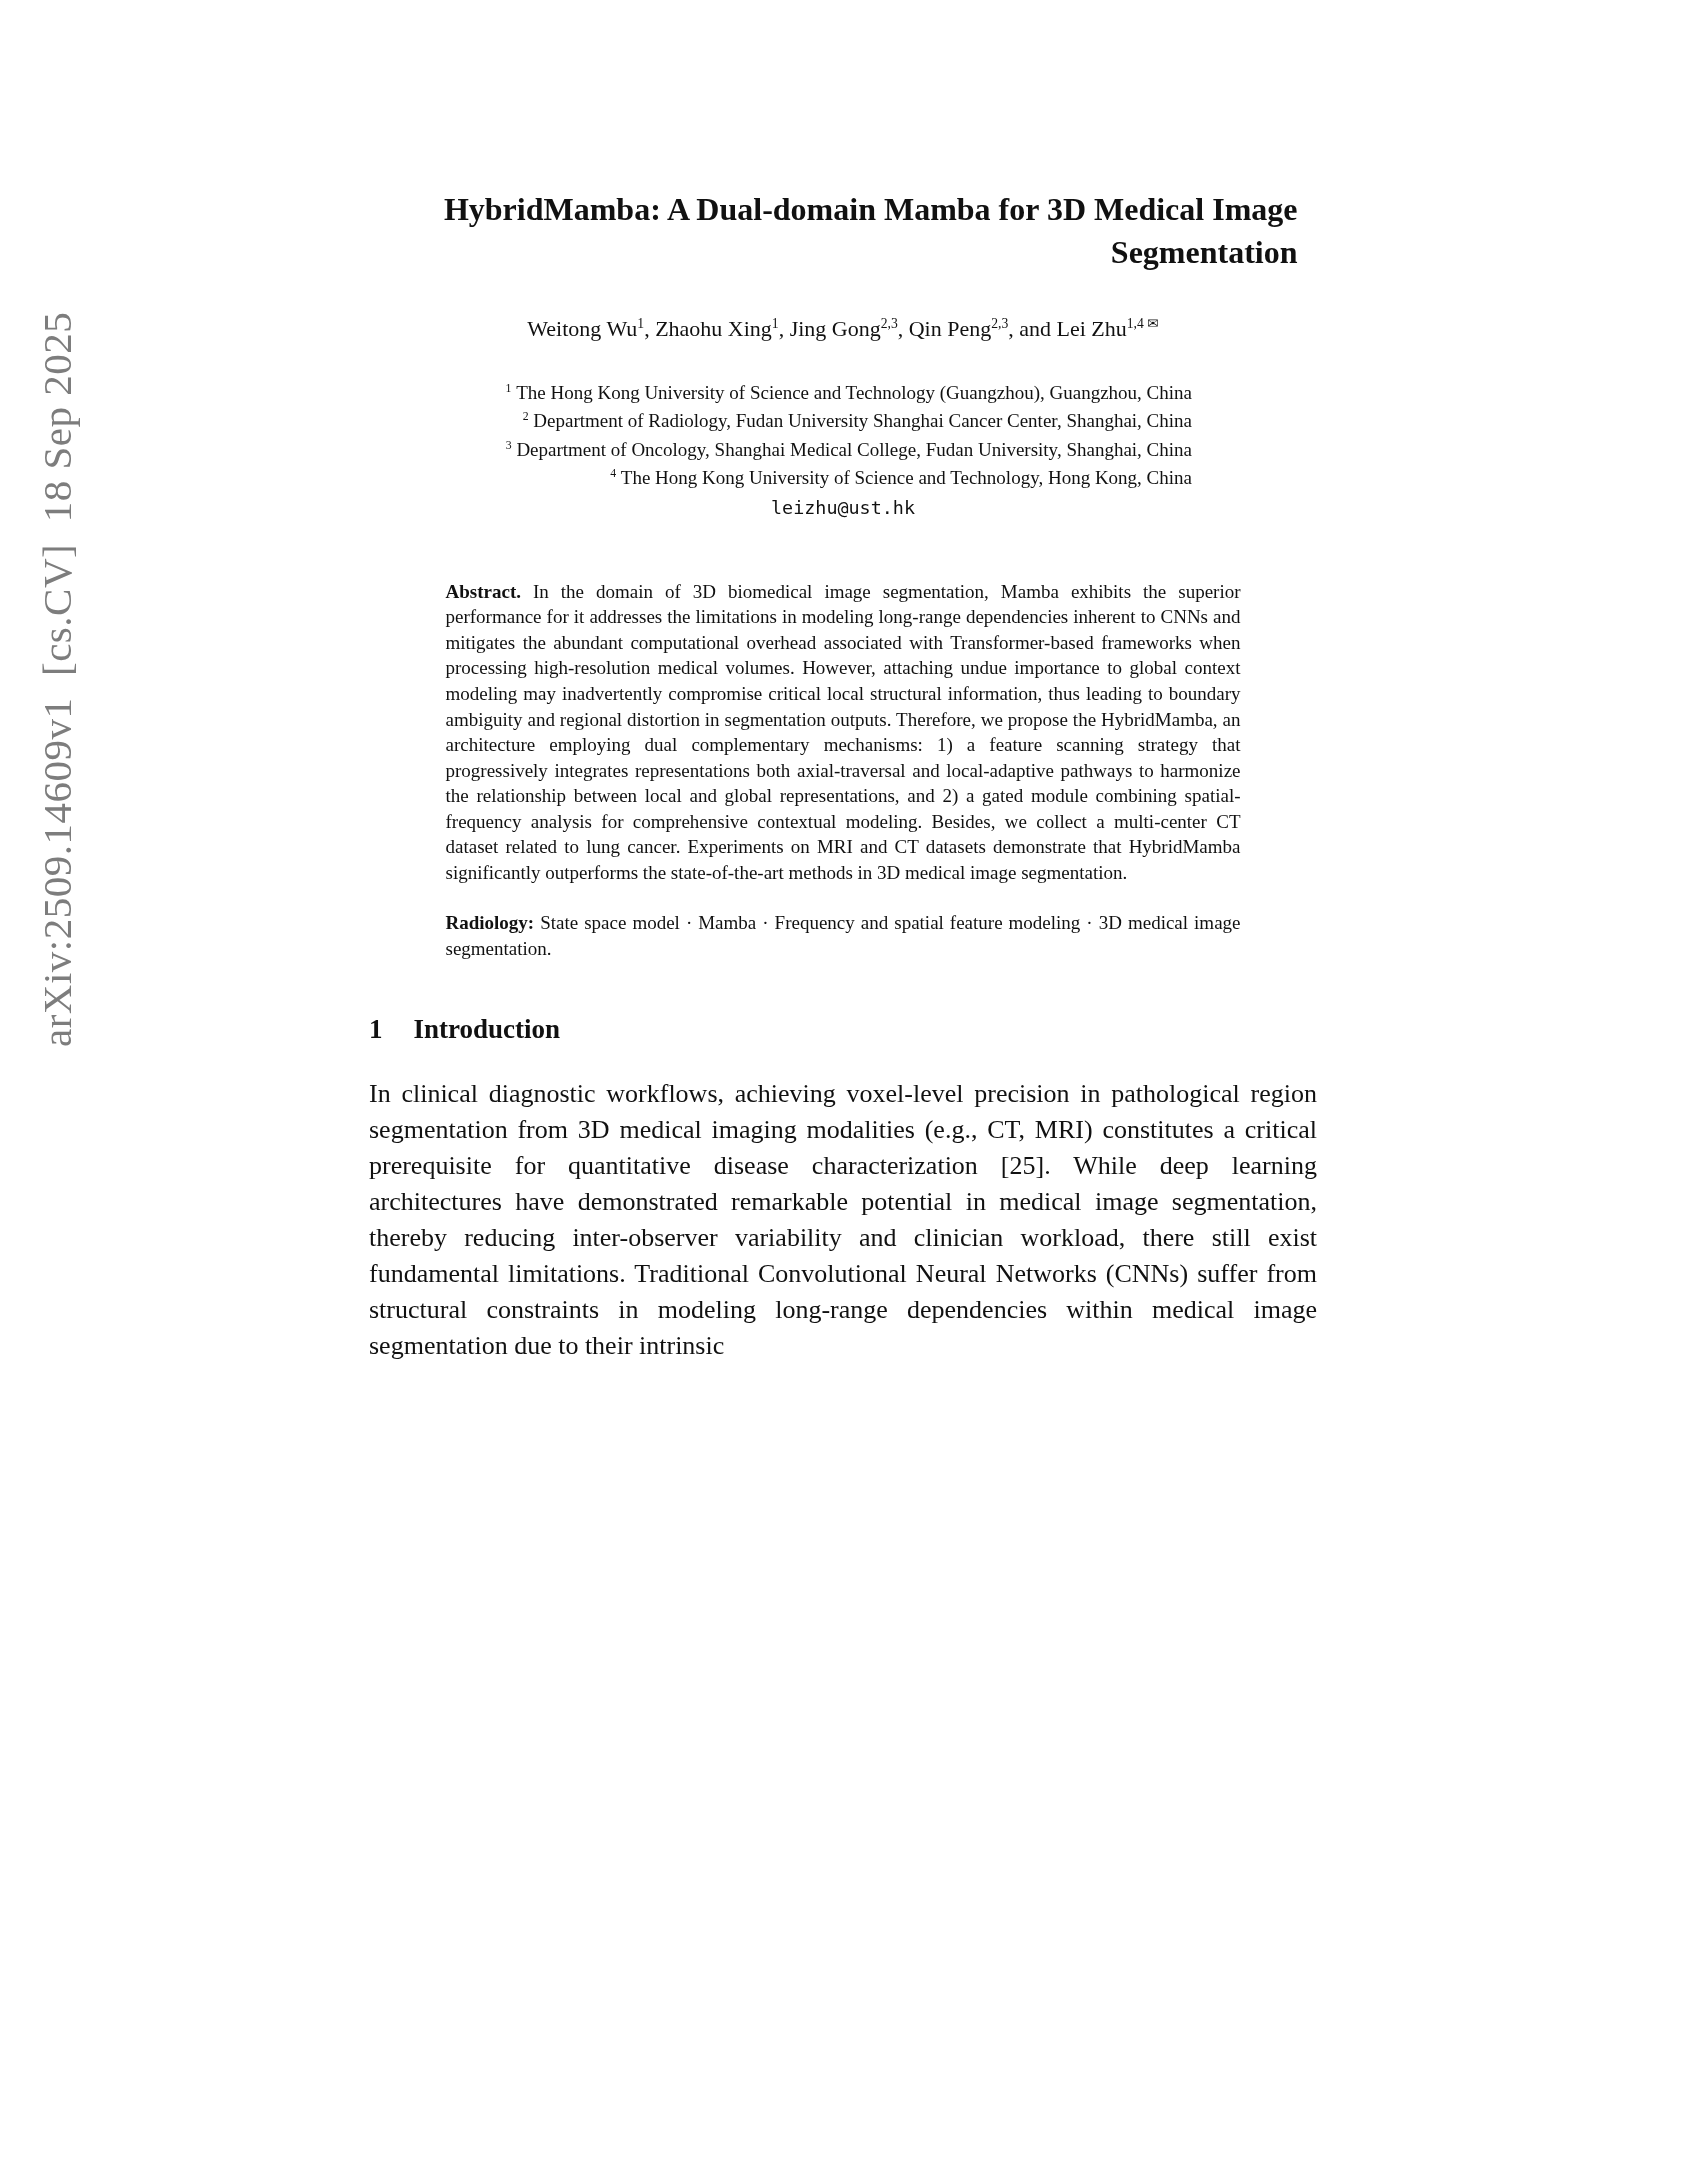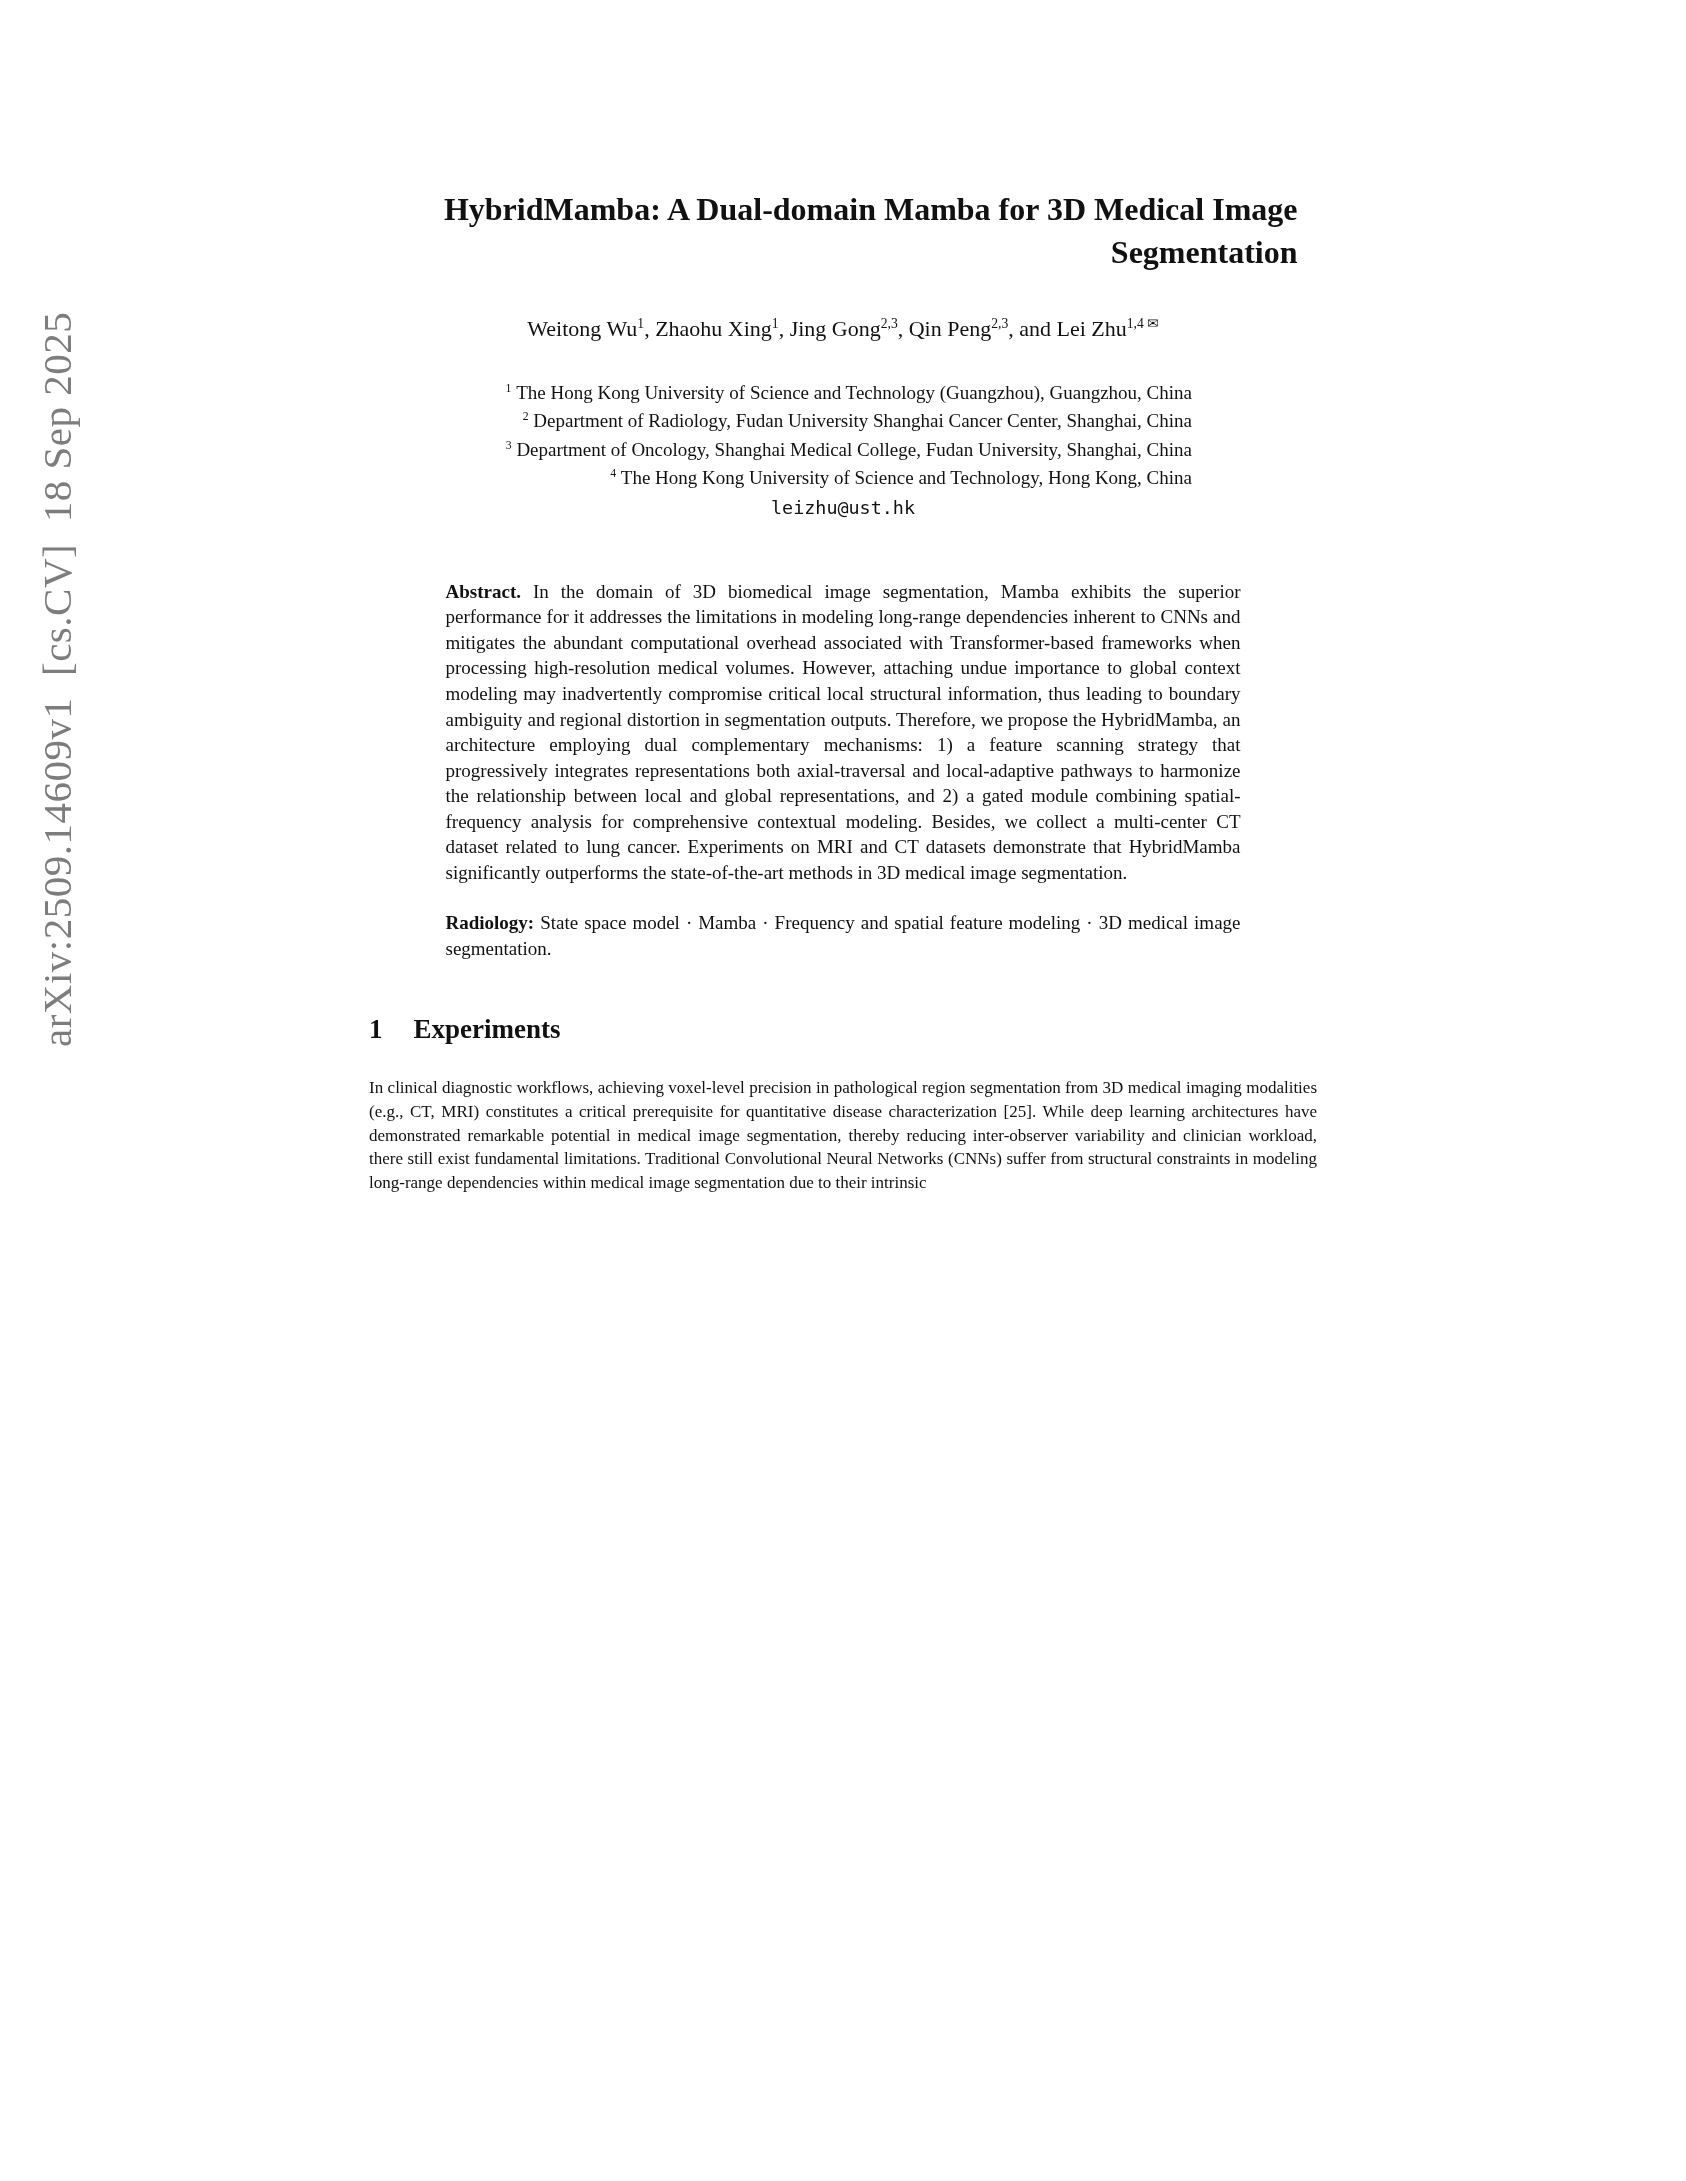--- a/index.html
+++ b/index.html
@@ -84,21 +84,21 @@
   .section-heading {
     font-size: 27px;
     font-weight: bold;
     margin-top: 53px;
     margin-bottom: 31px;
   }
   .section-heading .sec-num {
     margin-right: 31px;
   }
   .body-text {
-    font-size: 17px;
+    font-size: 26px;
     line-height: 1.385;
     text-align: justify;
     margin: 0;
   }
 </style>
 </head>
 <body>
 
 <div class="page">
 
@@ -121,20 +121,20 @@
 
     <div class="abstract">
       <span class="bold">Abstract.</span><span> In the domain of 3D biomedical image segmentation, Mamba exhibits the superior performance for it addresses the limitations in modeling long-range dependencies inherent to CNNs and mitigates the abundant computational overhead associated with Transformer-based frameworks when processing high-resolution medical volumes. However, attaching undue importance to global context modeling may inadvertently compromise critical local structural information, thus leading to boundary ambiguity and regional distortion in segmentation outputs. Therefore, we propose the HybridMamba, an architecture employing dual complementary mechanisms: 1) a feature scanning strategy that progressively integrates representations both axial-traversal and local-adaptive pathways to harmonize the relationship between local and global representations, and 2) a gated module combining spatial-frequency analysis for comprehensive contextual modeling. Besides, we collect a multi-center CT dataset related to lung cancer. Experiments on MRI and CT datasets demonstrate that HybridMamba significantly outperforms the state-of-the-art methods in 3D medical image segmentation.</span>
     </div>
 
     <div class="keywords">
       <span class="bold">Radiology:</span><span> State space model · Mamba · Frequency and spatial feature modeling · 3D medical image segmentation.</span>
     </div>
 
     <div class="section-heading">
-      <span class="sec-num">1</span><span class="sec-title">Experiments</span>
+      <span class="sec-num">1</span><span class="sec-title">Introduction</span>
     </div>
 
     <p class="body-text">In clinical diagnostic workflows, achieving voxel-level precision in pathological region segmentation from 3D medical imaging modalities (e.g., CT, MRI) constitutes a critical prerequisite for quantitative disease characterization [25]. While deep learning architectures have demonstrated remarkable potential in medical image segmentation, thereby reducing inter-observer variability and clinician workload, there still exist fundamental limitations. Traditional Convolutional Neural Networks (CNNs) suffer from structural constraints in modeling long-range dependencies within medical image segmentation due to their intrinsic</p>
 
   </div>
 </div>
 
 
 </body></html>

